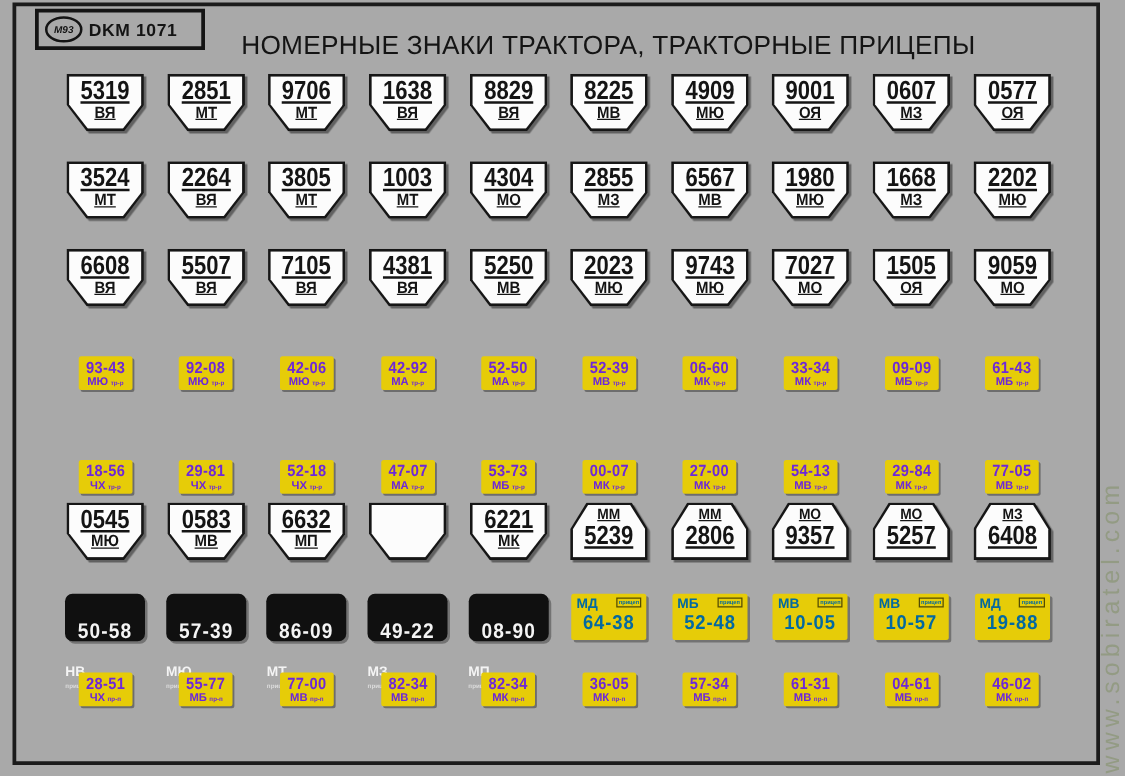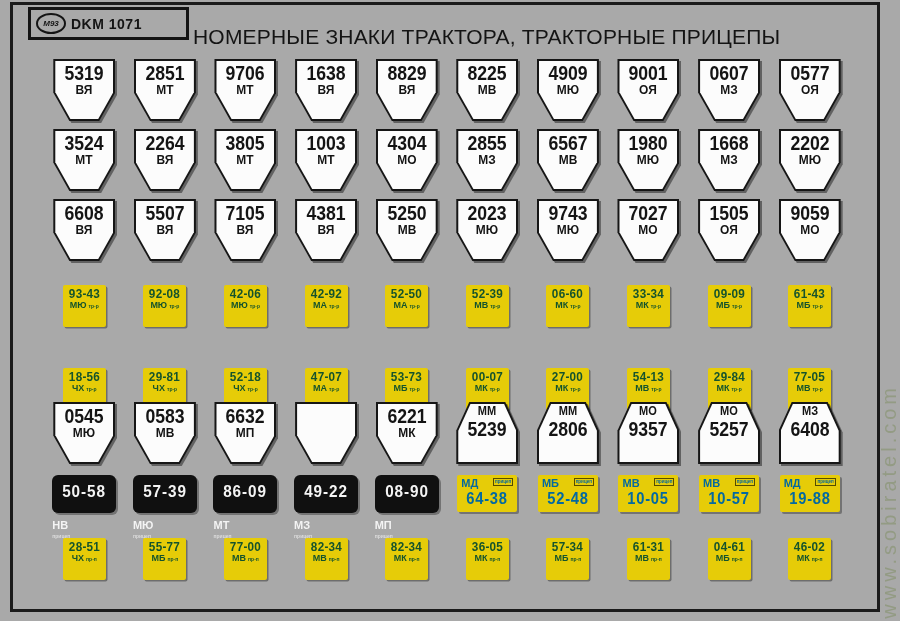--- a/index.html
+++ b/index.html
@@ -7,21 +7,21 @@
     width:900px;height:621px;position:relative;overflow:hidden;
     background:#a9a9a9;
     font-family:"Liberation Sans", sans-serif;
     color:#141414;
   }
   .frame{
     position:absolute;left:10px;top:2px;width:870px;height:610px;
     border:3px solid #1b1b1b;box-sizing:border-box;
   }
   .logo-box{
-    position:absolute;left:15px;top:2px;width:161px;height:33px;
+    position:absolute;left:15px;top:2px;width:136px;height:33px;
     border:3px solid #141414;box-sizing:border-box;
     display:flex;align-items:center;gap:5px;padding:4px 5px;
   }
   .logo-mark{
     width:26px;height:17px;border:2px solid #141414;border-radius:50%;
     display:flex;align-items:center;justify-content:center;
     font-size:8px;font-weight:700;font-style:italic;line-height:1;flex:0 0 auto;
   }
   .dkm{font-size:14px;font-weight:700;letter-spacing:.5px;white-space:nowrap;}
   .title{
@@ -40,52 +40,53 @@
     justify-items:center;align-items:start;
   }
   .row1{top:59px}.row2{top:129px}.row3{top:199px}
   .row4{top:285px}.row5{top:368px}
   .row6{top:402px}.row7{top:475px}.row8{top:538px}
 
   .plate{position:relative;}
 
   
   .white-bottom,.white-top{
-    width:62px;height:62px;
+    width:62px;height:46px;
     filter:drop-shadow(2px 2px 0 rgba(25,25,25,.5));
+    text-decoration:underline;
   }
   .shape{position:absolute;inset:0;background:#161616;}
   .shape-in{position:absolute;inset:2px;background:#fcfcfc;}
   .white-bottom .shape,.white-bottom .shape-in{
     clip-path:polygon(0 0,100% 0,100% 54%,74% 100%,26% 100%,0 54%);
   }
   .white-top .shape,.white-top .shape-in{
     clip-path:polygon(0 46%,21% 0,79% 0,100% 46%,100% 100%,0 100%);
   }
   .txt{position:relative;text-align:center;}
   .white-bottom .num{font-size:21px;font-weight:700;line-height:1;padding-top:3px;transform:scaleX(.84);}
   .white-bottom .let{font-size:13px;font-weight:700;line-height:1;margin-top:0;transform:scaleX(.92);}
   .white-top .let{font-size:12px;font-weight:700;line-height:1;padding-top:3px;transform:scaleX(.92);}
   .white-top .num{font-size:21px;font-weight:700;line-height:1;margin-top:1px;transform:scaleX(.84);}
 
   
   .yellow-small{
-    width:43px;height:42px;background:#e6cc08;border-radius:2px;
+    width:43px;height:27px;background:#e6cc08;border-radius:2px;
     box-shadow:1.5px 1.5px 0 rgba(35,35,35,.45);
-    text-align:center;padding-top:2px;box-sizing:border-box;color:#14532d;
+    text-align:center;padding-top:2px;box-sizing:border-box;color:#6d28d9;
   }
   .yellow-small .num{font-size:13px;font-weight:700;line-height:1;letter-spacing:.3px;transform:scaleX(.9);}
   .yellow-small .sub{display:flex;justify-content:center;align-items:baseline;gap:2px;margin-top:1px;line-height:1;}
   .yellow-small .let{font-size:9px;font-weight:700;line-height:1;}
   .yellow-small .suf{font-size:5px;font-weight:700;line-height:1;}
 
   
   .black-trailer{
     width:64px;height:38px;background:#101010;border-radius:6px;color:#f4f4f4;
-    text-align:center;padding-top:8px;box-sizing:border-box;
+    text-align:center;padding-top:21px;box-sizing:border-box;
     box-shadow:2px 2px 0 rgba(35,35,35,.4);
   }
   .black-trailer .num{font-size:17px;font-weight:700;line-height:1;letter-spacing:1px;transform:scaleX(.9);}
   .black-trailer .sub{display:flex;justify-content:center;align-items:baseline;gap:3px;margin-top:20px;line-height:1;flex-direction:column;}
   .black-trailer .let{font-size:11px;font-weight:700;line-height:1;}
   .black-trailer .suf{font-size:5px;font-weight:700;line-height:1;color:#ddd;}
 
   
   .yellow-trailer{
     width:60px;height:37px;background:#e6cc08;border-radius:2px;color:#0369a1;

